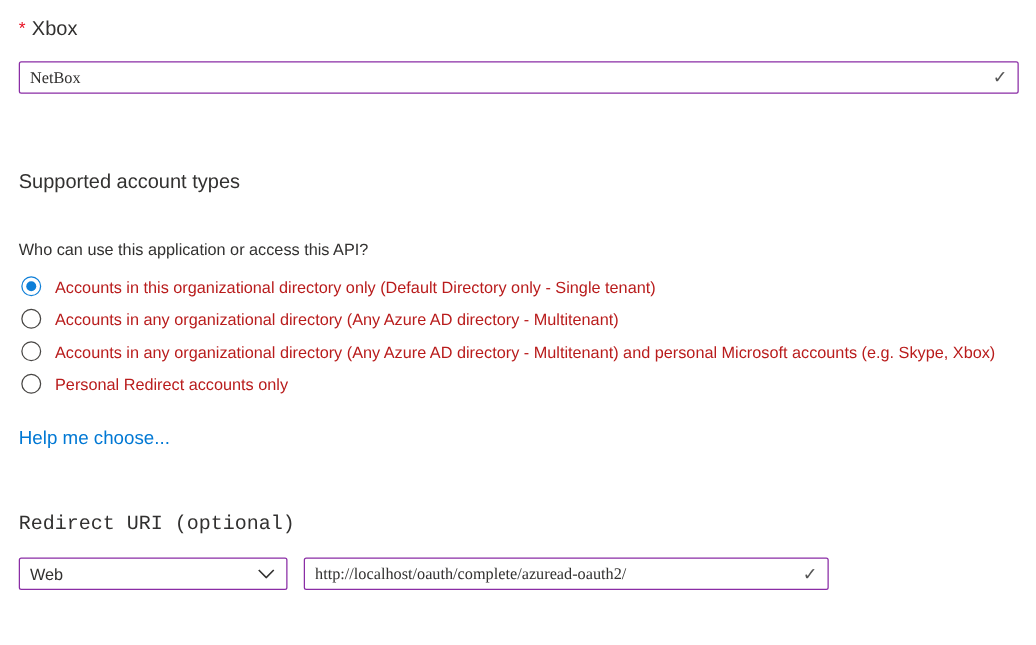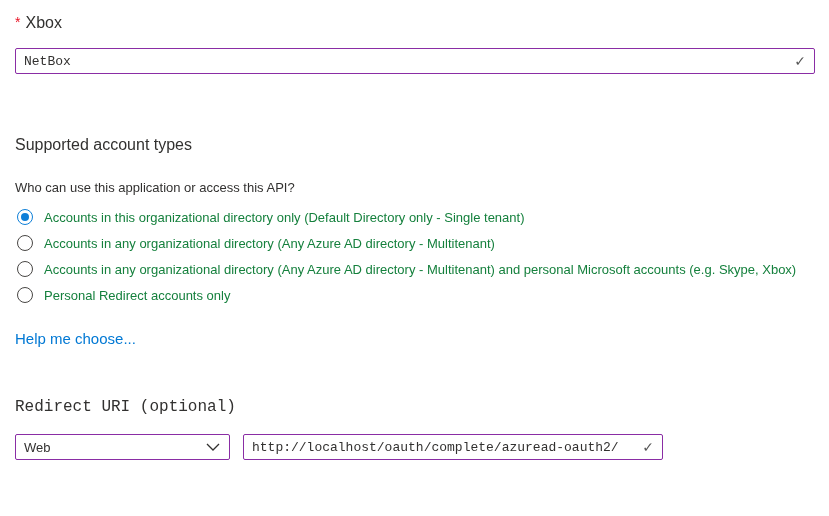--- a/index.html
+++ b/index.html
@@ -42,38 +42,38 @@
     height: 26px;
   }
   .name-input-wrap { width: 800px; }
   .text-input {
     width: 100%;
     height: 26px;
     box-sizing: border-box;
     border: 1px solid #8a2da5;
     border-radius: 2px;
     padding: 0 28px 0 8px;
-    font-family: Liberation Mono, monospace;
+    font-family: Liberation Serif, serif;
     font-size: 13px;
     color: #323130;
     outline: none;
     background: #ffffff;
   }
   .valid-check {
     position: absolute;
     right: 9px;
     top: 50%;
     transform: translateY(-52%);
     color: #575757;
     font-size: 14px;
     pointer-events: none;
   }
 
   .account-title { margin-top: 61px; }
-  .account-question { margin-top: 23px; }
+  .account-question { margin-top: 34px; }
 
   .radio-list { margin-top: 7px; }
   .radio-row {
     display: flex;
     align-items: center;
     height: 26px;
     cursor: pointer;
   }
   .radio-circle {
     width: 16px;
@@ -95,21 +95,21 @@
     left: 50%;
     top: 50%;
     width: 8px;
     height: 8px;
     border-radius: 50%;
     background: #0e7fd8;
     transform: translate(-50%, -50%);
   }
   .radio-label {
     font-size: 13px;
-    color: #15803d;
+    color: #b91c1c;
     white-space: nowrap;
   }
 
   .help-link {
     display: inline-block;
     margin-top: 22px;
     font-size: 15px;
     color: #0078d4;
     text-decoration: none;
     cursor: pointer;

